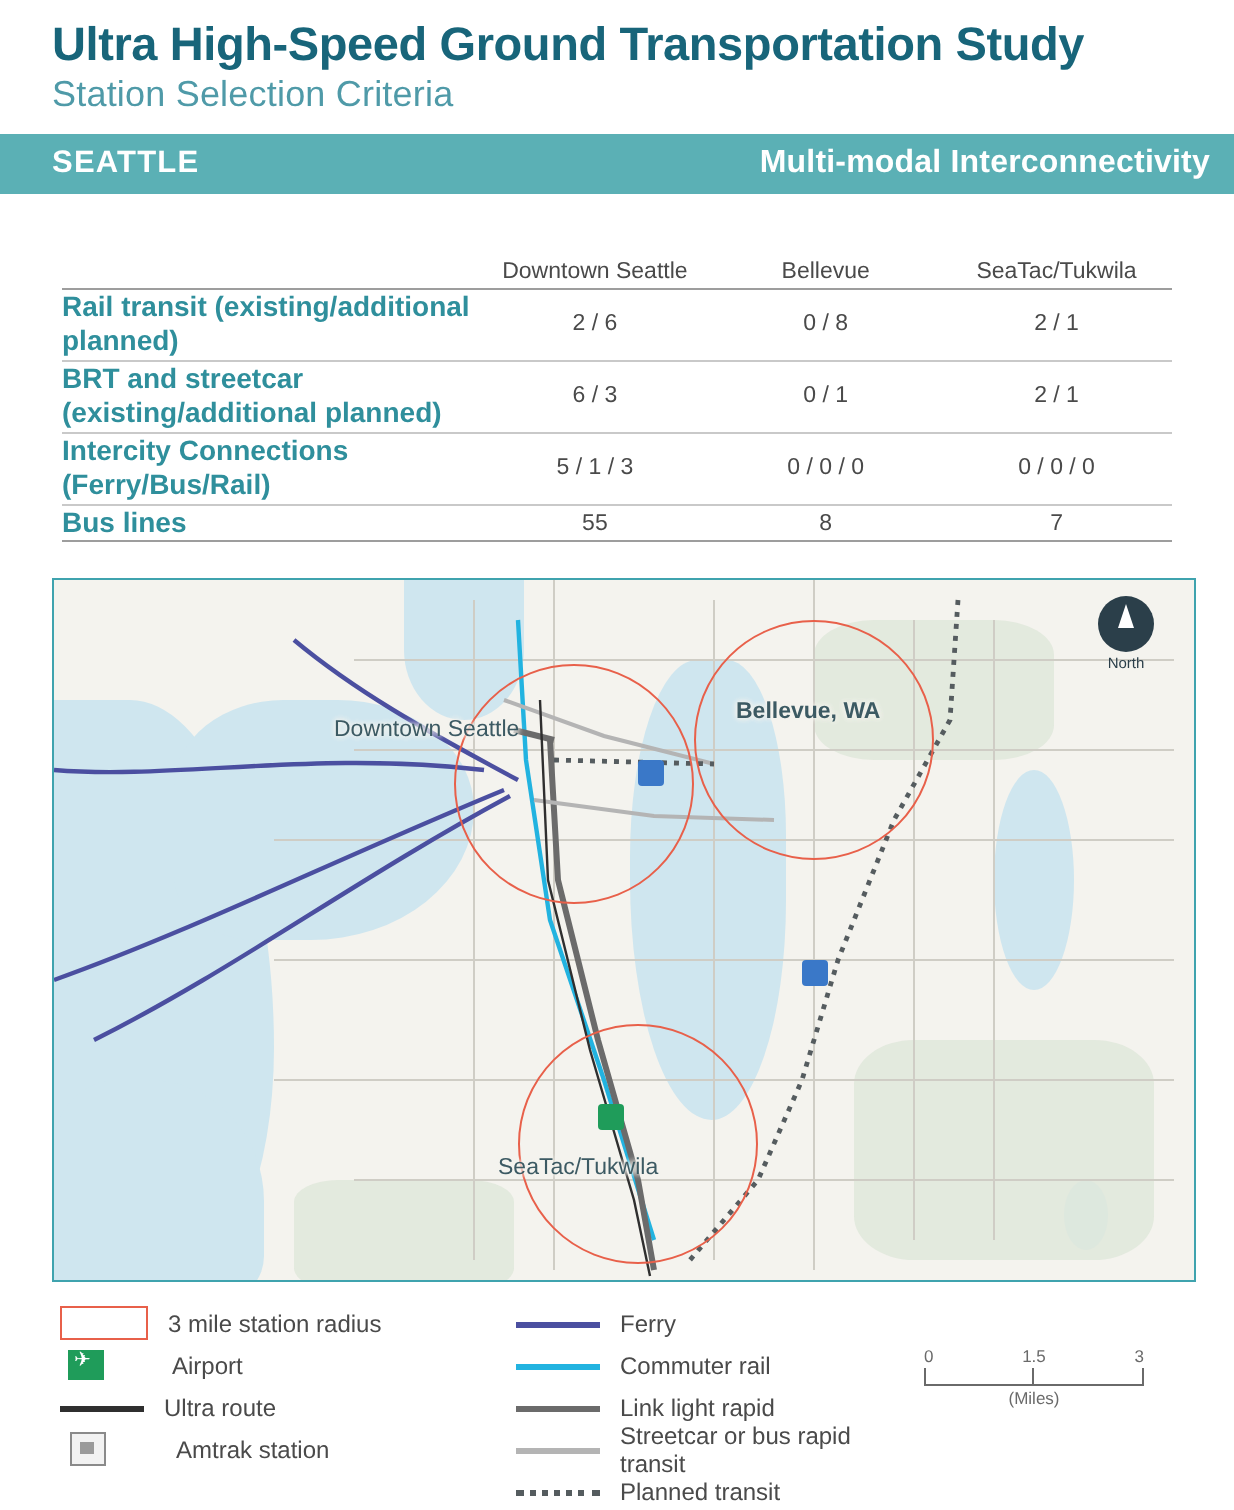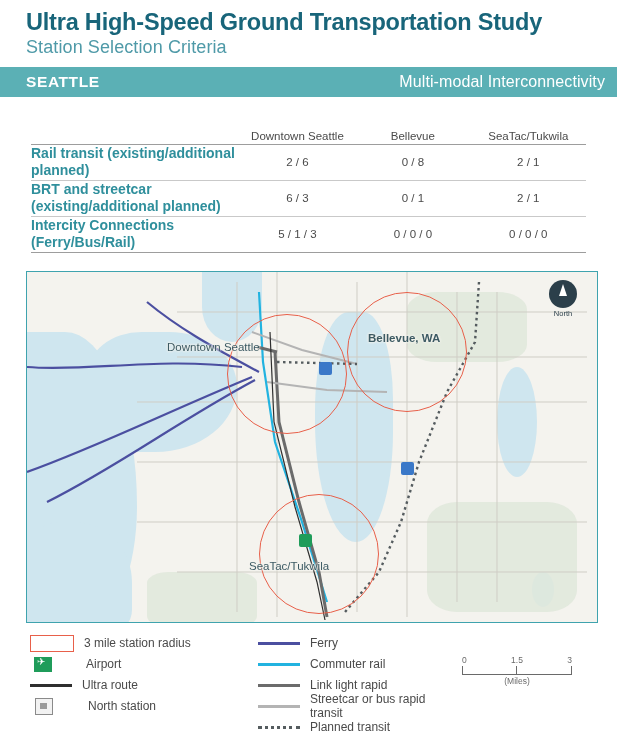--- a/index.html
+++ b/index.html
@@ -54,21 +54,21 @@
   }
   .band-left {
     color: #ffffff;
     font-size: 15.5px;
     font-weight: bold;
     letter-spacing: 0.6px;
   }
   .band-right {
     color: #ffffff;
     font-size: 16px;
-    font-weight: normal;
+    font-weight: bold;
     letter-spacing: 0.1px;
   }
 
   
   .table-wrap {
     margin: 32px 26px 0 31px;
   }
   table.criteria {
     border-collapse: collapse;
     width: 555px;
@@ -328,20 +328,26 @@
           <td class="rowval">6 / 3</td>
           <td class="rowval">0 / 1</td>
           <td class="rowval">2 / 1</td>
         </tr>
         <tr>
           <td class="rowlabel">Intercity Connections (Ferry/Bus/Rail)</td>
           <td class="rowval">5 / 1 / 3</td>
           <td class="rowval">0 / 0 / 0</td>
           <td class="rowval">0 / 0 / 0</td>
         </tr>
+        <tr>
+          <td class="rowlabel">Bus lines</td>
+          <td class="rowval">55</td>
+          <td class="rowval">8</td>
+          <td class="rowval">7</td>
+        </tr>
       </tbody>
     </table>
   </div>
 
   <div class="map-box">
 
     <div class="water" style="left:-10px; top:60px; width:120px; height:290px; border-radius:0 60% 40% 0;"></div>
     <div class="water" style="left:60px; top:60px; width:150px; height:120px; border-radius:40% 50% 60% 30%;"></div>
     <div class="water" style="left:288px; top:40px; width:78px; height:230px; border-radius:45% 40% 50% 55%;"></div>
     <div class="water" style="left:470px; top:95px; width:40px; height:110px; border-radius:50%;"></div>
@@ -429,21 +435,21 @@
       <div class="legend-item">
         <span class="sw-airport"></span>
         <span>Airport</span>
       </div>
       <div class="legend-item">
         <span class="swatch sw-line" style="color:#2f2f2f;"></span>
         <span>Ultra route</span>
       </div>
       <div class="legend-item">
         <span class="sw-station"></span>
-        <span>North station</span>
+        <span>Amtrak station</span>
       </div>
     </div>
 
     <div class="legend-col2">
       <div class="legend-item">
         <span class="swatch sw-line" style="color:#4b4fa0;"></span>
         <span>Ferry</span>
       </div>
       <div class="legend-item">
         <span class="swatch sw-line" style="color:#22b3e0;"></span>

